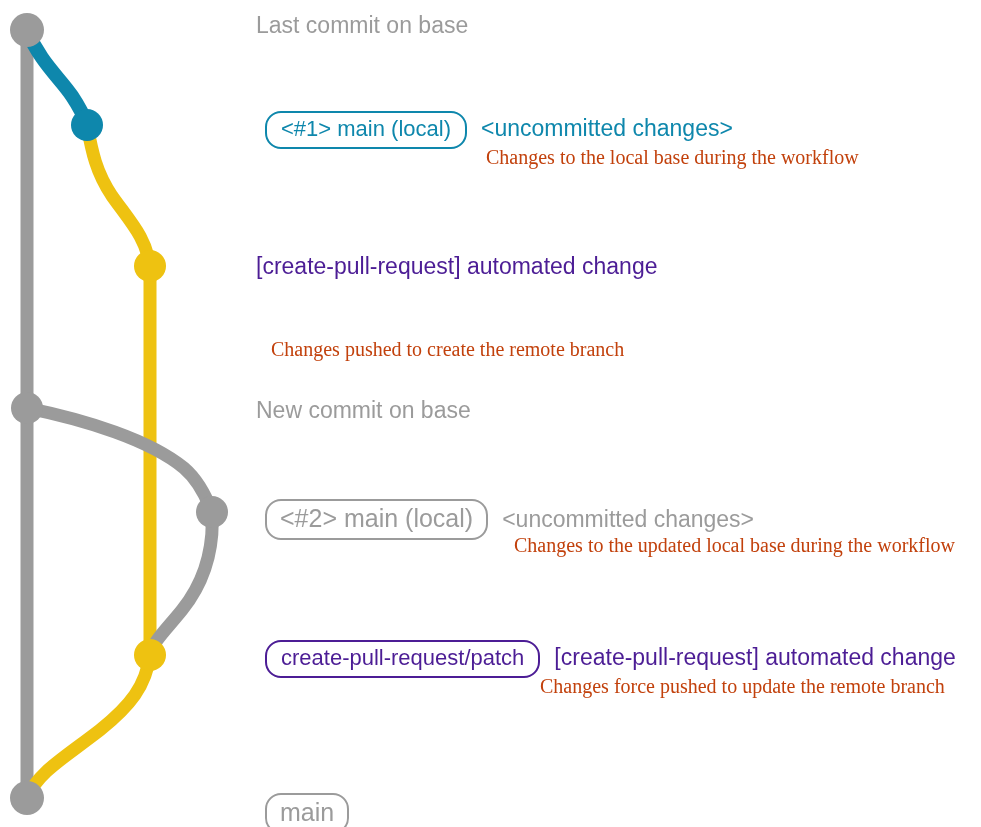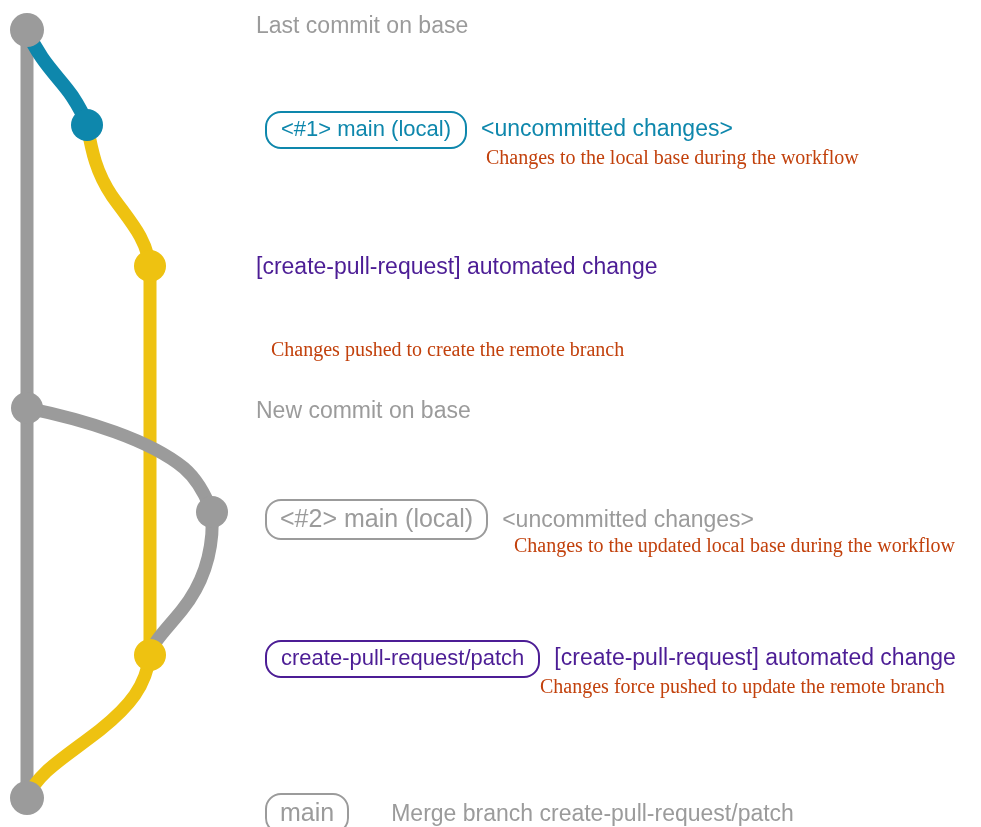--- a/index.html
+++ b/index.html
@@ -132,14 +132,13 @@
 <div class="subdesc" style="left:486px; top:535px;margin-left:28px;">Changes to the updated local base during the workflow</div>
 
 <div class="row" style="left:256px; top:640px;">
   <span class="badge c-yellow">create-pull-request/patch</span>
   <span class="headline c-yellow">[create-pull-request] automated change</span>
 </div>
 <div class="subdesc" style="left:540px; top:676px;">Changes force pushed to update the remote branch</div>
 
 <div class="row" style="left:256px; top:793px;gap:28px;">
   <span class="badge badge-sm c-gray">main</span>
-  <span class="headline c-gray">Merge branch create-pull-request/patch</span>
 </div>
 
 </body></html>

